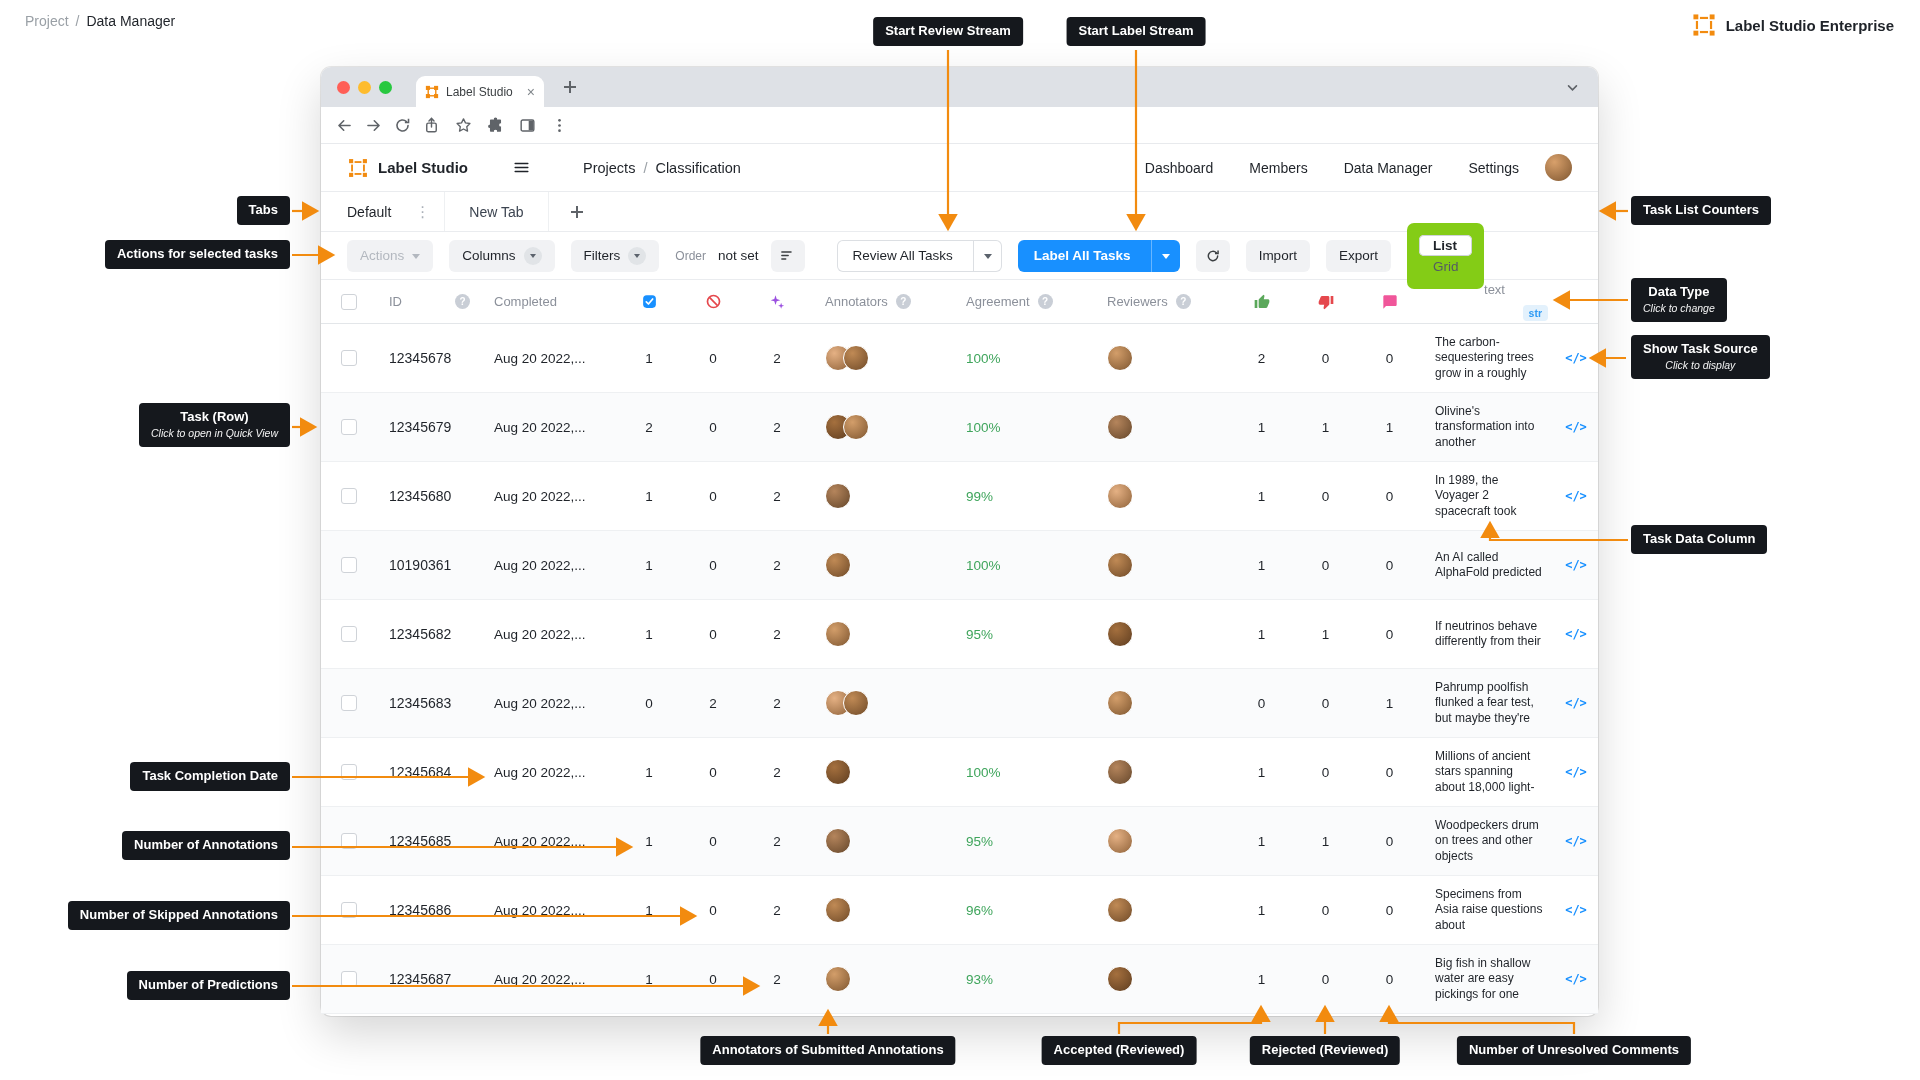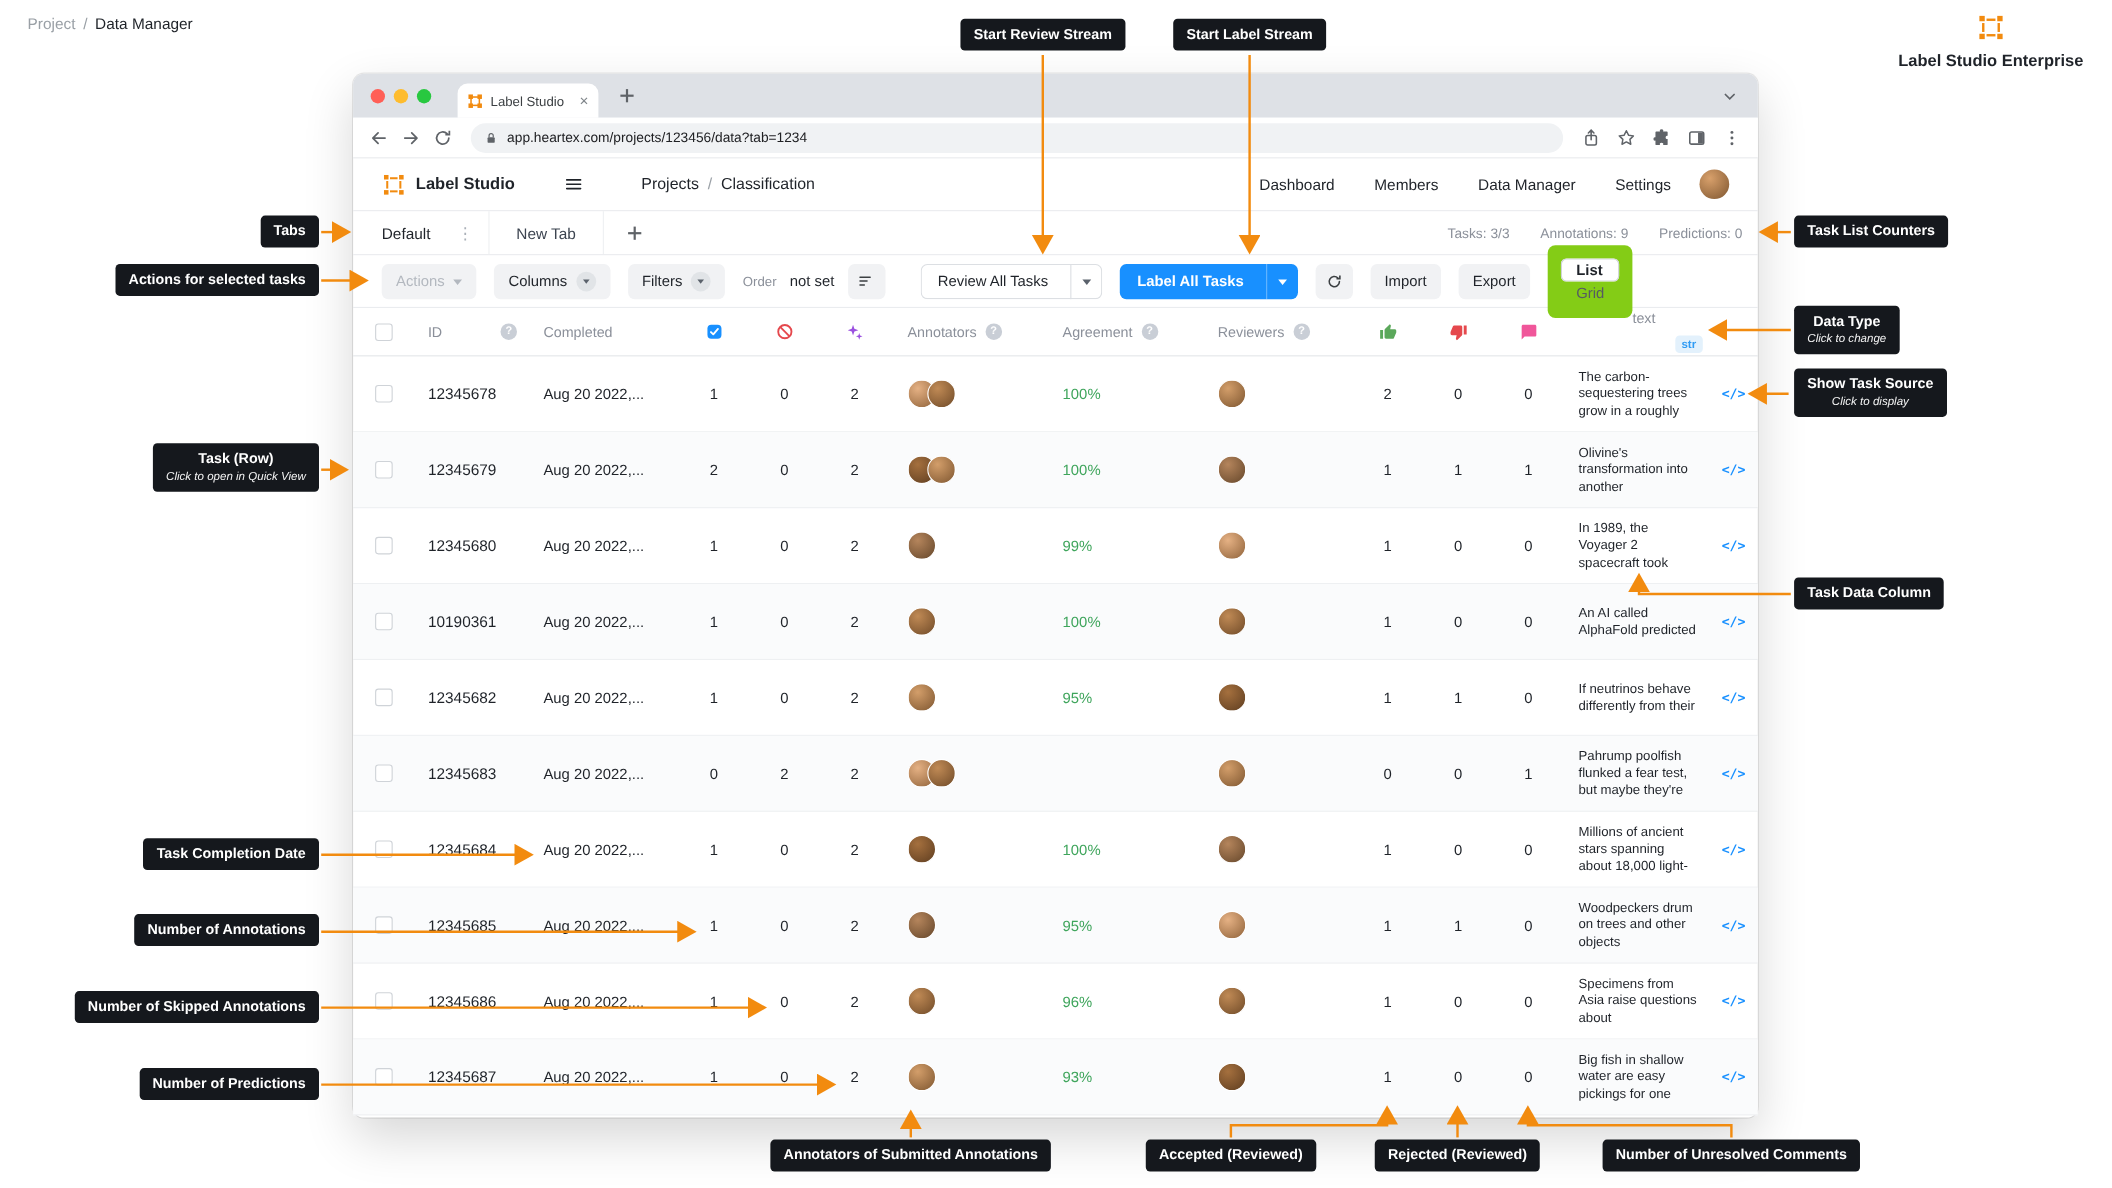--- a/index.html
+++ b/index.html
@@ -7,21 +7,21 @@
   body {
     position:relative; overflow:hidden; background:#ffffff;
     font-family:"Liberation Sans","DejaVu Sans",sans-serif; color:#1f2329;
   }
 
   
   .top-breadcrumb { position:absolute; left:25px; top:13px; font-size:14px; display:flex; gap:7px; align-items:center; }
   .top-breadcrumb .dim { color:#9aa0a6; }
   .top-breadcrumb .cur { color:#1f2329; font-weight:500; }
 
-  .enterprise { position:absolute; right:26px; top:12px; display:flex; align-items:center; gap:9px;flex-direction:column; }
+  .enterprise { position:absolute; right:26px; top:12px; display:flex; align-items:center; gap:9px; }
   .enterprise span { font-size:15px; font-weight:600; color:#1f2329; }
 
   .ls-logo { display:inline-block; }
 
   
   .browser {
     position:absolute; left:321px; top:67px; width:1277px; height:949px;
     border-radius:10px; background:#fff;
     box-shadow:0 0 0 1px rgba(0,0,0,.09), 0 18px 45px rgba(0,0,0,.16);
   }
@@ -206,27 +206,20 @@
     <svg class="cicon" viewBox="0 0 24 24">
         <path d="M19 12H6M11 6l-6 6 6 6" stroke="#5f6368" stroke-width="2" fill="none" stroke-linecap="round" stroke-linejoin="round"></path>
       </svg>
     <svg class="cicon" viewBox="0 0 24 24">
         <path d="M5 12h13M13 6l6 6-6 6" stroke="#5f6368" stroke-width="2" fill="none" stroke-linecap="round" stroke-linejoin="round"></path>
       </svg>
     <svg class="cicon" viewBox="0 0 24 24">
         <path d="M19 12a7 7 0 1 1-2.05-4.95" fill="none" stroke="#5f6368" stroke-width="2" stroke-linecap="round"></path>
         <path d="M19.6 3.6v4.6H15" fill="none" stroke="#5f6368" stroke-width="2"></path>
       </svg>
-    <div class="url-pill">
-      <svg width="13" height="13" viewBox="0 0 24 24">
-          <rect x="6" y="10.5" width="12" height="9.5" rx="2" fill="#5f6368"></rect>
-          <path d="M8.5 10.5V8a3.5 3.5 0 0 1 7 0v2.5" stroke="#5f6368" stroke-width="2" fill="none"></path>
-        </svg>
-      <span class="u">app.heartex.com/projects/123456/data?tab=1234</span>
-    </div>
     <div class="bw-right-icons">
       <svg class="cicon" viewBox="0 0 24 24">
           <rect x="6" y="9" width="12" height="11" rx="2" stroke="#5f6368" stroke-width="1.8" fill="none"></rect>
           <path d="M12 14V3.5M8.8 6.2L12 3l3.2 3.2" stroke="#5f6368" stroke-width="1.8" fill="none" stroke-linecap="round"></path>
         </svg>
       <svg class="cicon" viewBox="0 0 24 24">
           <path d="M12 3.6l2.5 5.1 5.6.8-4 4 1 5.6-5.1-2.7-5 2.7 1-5.6-4.1-4 5.6-.8z" fill="none" stroke="#5f6368" stroke-width="1.7" stroke-linejoin="round"></path>
         </svg>
       <svg class="cicon" viewBox="0 0 24 24">
           <path d="M10.2 4.4a1.9 1.9 0 1 1 3.6 0H18a1 1 0 0 1 1 1v4a1.9 1.9 0 1 0 0 3.7V19a1 1 0 0 1-1 1h-4.2a1.9 1.9 0 1 0-3.6 0H6a1 1 0 0 1-1-1v-4.1a1.9 1.9 0 1 1 0-3.7V5.4a1 1 0 0 1 1-1z" fill="#5f6368"></path>
@@ -273,25 +266,20 @@
     <div class="tab-default">
       <span class="lbl">Default</span>
       <span class="kebab"></span>
     </div>
     <div class="tab-new">
       <span>New Tab</span>
     </div>
     <div class="tab-add">
         <span class="plus-ic"></span>
       </div>
-    <div class="tab-counters">
-      <span><span>Tasks:</span> <span>3/3</span></span>
-      <span><span>Annotations:</span> <span>9</span></span>
-      <span><span>Predictions:</span> <span>0</span></span>
-    </div>
   </div>
 
   <div class="app-toolbar">
     <div class="btn disabled">
       <span>Actions</span>
         <span class="caret"></span>
     </div>
     <div class="btn">
       <span>Columns</span>
       <span class="chev-circle">

